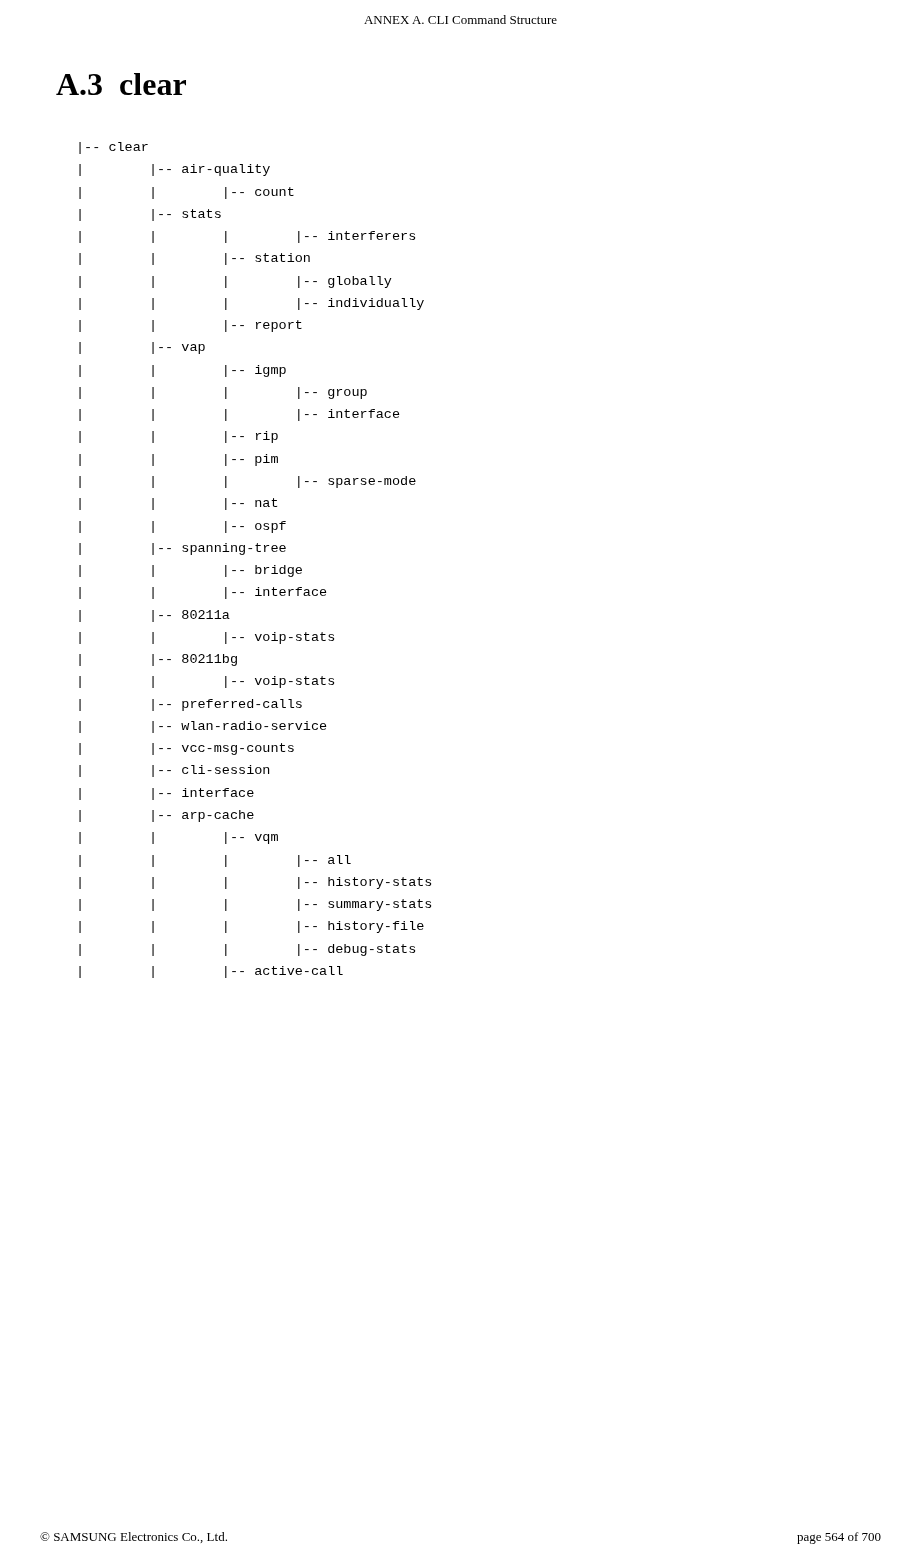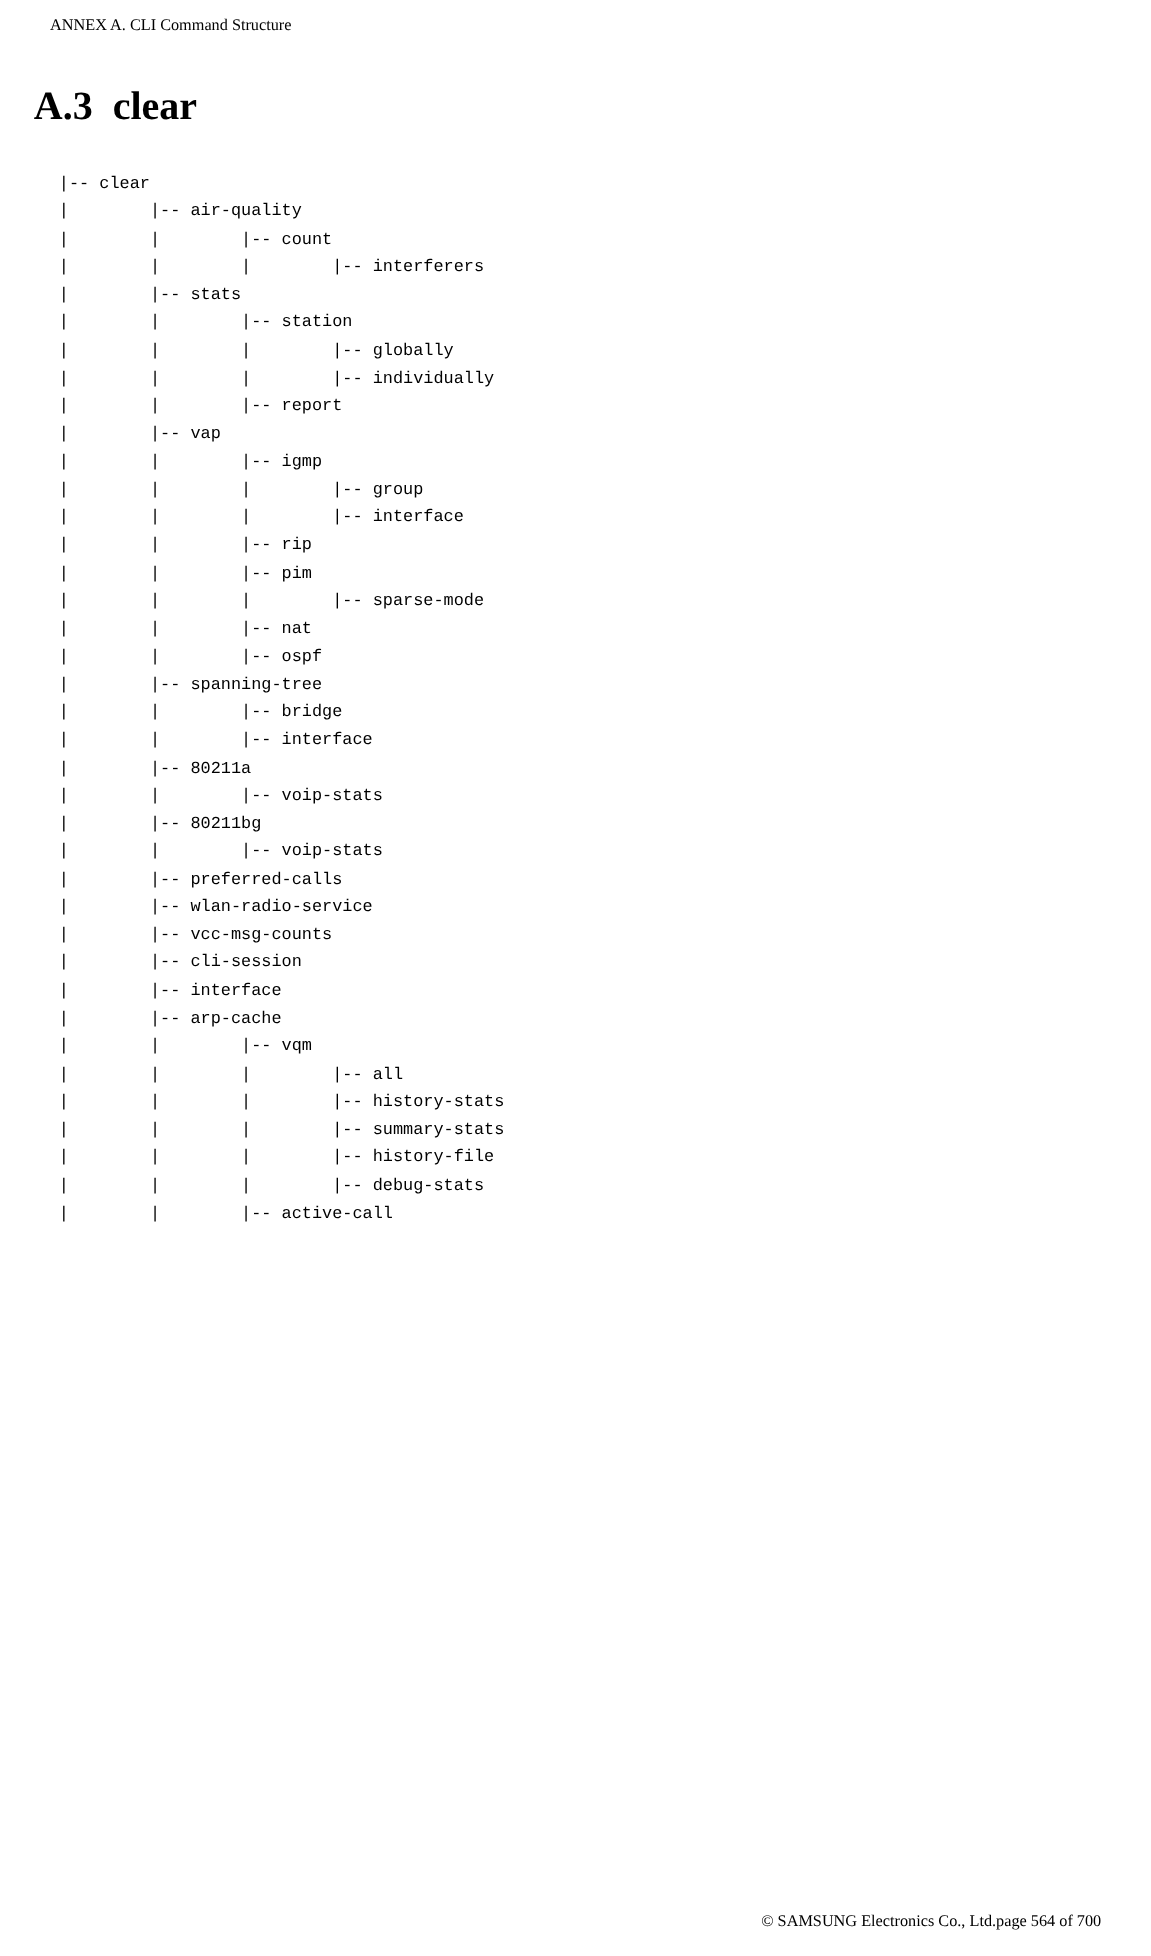--- a/index.html
+++ b/index.html
@@ -10,27 +10,27 @@
     body {
       font-family: "Times New Roman", Times, serif;
       font-size: 14px;
       background: #ffffff;
       color: #000000;
       width: 921px;
       min-height: 1565px;
       position: relative;
     }
     .page-header {
-      text-align: left;
+      text-align: center;
       padding: 12px 40px 8px 40px;
       font-size: 13px;
       border-bottom: none;
     }
     .page-content {
-      padding: 20px 60px 40px 27px;
+      padding: 20px 60px 40px 56px;
     }
     .section-title {
       font-size: 32px;
       font-weight: bold;
       margin-bottom: 24px;
       margin-top: 10px;
     }
     .tree-container {
       font-family: Liberation Mono, monospace;
       font-size: 13.5px;
@@ -40,21 +40,21 @@
     .tree-line {
       display: block;
       white-space: pre;
     }
     .page-footer {
       position: absolute;
       bottom: 20px;
       left: 0;
       right: 0;
       display: flex;
-      justify-content: flex-end;
+      justify-content: space-between;
       padding: 0 40px;
       font-size: 13px;
     }
   </style>
 </head>
 <body>
 
 <div class="page-header">
   <span>ANNEX A. CLI Command Structure</span>
 </div>
@@ -62,22 +62,22 @@
 <div class="page-content">
   <div style="display:flex; align-items:baseline; gap:16px; margin-bottom:10px;">
     <span class="section-title">A.3</span>
     <span class="section-title">clear</span>
   </div>
 
   <div class="tree-container" id="tree-container">
   <span class="tree-line">|-- clear</span>
       <span class="tree-line">|        |-- air-quality</span>
       <span class="tree-line">|        |        |-- count</span>
+      <span class="tree-line">|        |-- stats</span>
       <span class="tree-line">|        |        |        |-- interferers</span>
-      <span class="tree-line">|        |-- stats</span>
       <span class="tree-line">|        |        |-- station</span>
       <span class="tree-line">|        |        |        |-- globally</span>
       <span class="tree-line">|        |        |        |-- individually</span>
       <span class="tree-line">|        |        |-- report</span>
       <span class="tree-line">|        |-- vap</span>
       <span class="tree-line">|        |        |-- igmp</span>
       <span class="tree-line">|        |        |        |-- group</span>
       <span class="tree-line">|        |        |        |-- interface</span>
       <span class="tree-line">|        |        |-- rip</span>
       <span class="tree-line">|        |        |-- pim</span>

